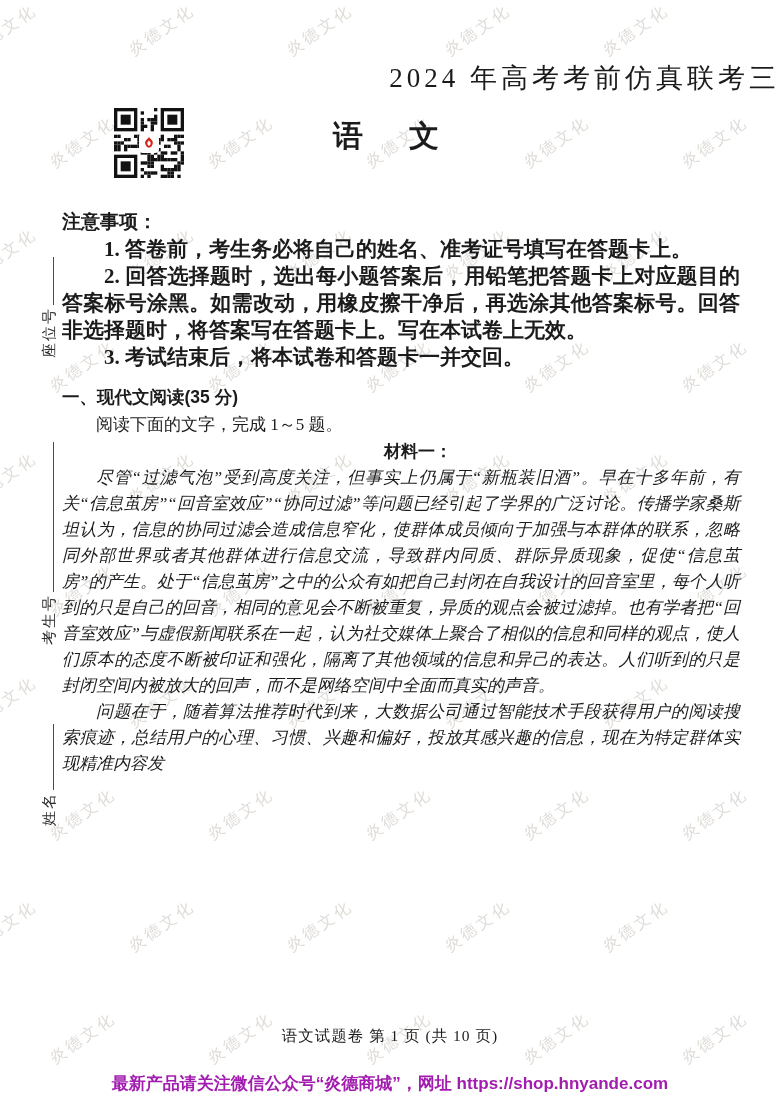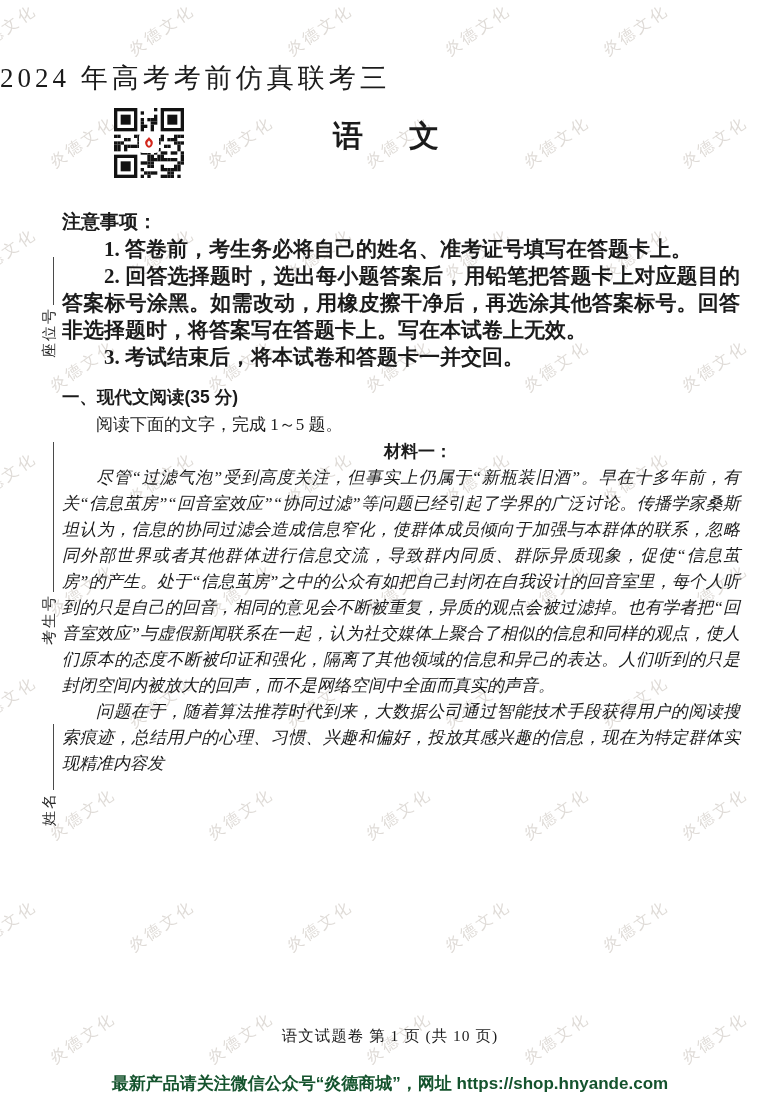--- a/index.html
+++ b/index.html
@@ -6,21 +6,21 @@
   .sheet{
     position:relative;width:780px;height:1104px;background:#fff;overflow:hidden;
     font-family:"Liberation Serif","DejaVu Serif",serif;color:#1b1b1b;
   }
   
   .wm-layer{position:absolute;inset:0;overflow:hidden;pointer-events:none;z-index:0;}
   .wm{position:absolute;transform:rotate(-35deg);color:rgba(196,190,183,.55);
       font-size:16px;letter-spacing:3px;white-space:nowrap;
       font-family:"Liberation Serif",serif;}
   
-  .title{position:absolute;top:60px;left:0;width:100%;text-align:left;
+  .title{position:absolute;top:60px;left:0;width:100%;text-align:right;
          font-size:27px;letter-spacing:4px;z-index:2;}
   .subject{position:absolute;top:116px;left:0;width:100%;text-align:center;
            font-family:"Liberation Sans",sans-serif;font-weight:bold;
            font-size:30px;letter-spacing:8px;z-index:2;}
   
   .qr{position:absolute;left:114px;top:108px;width:70px;height:70px;z-index:3;}
   .qr-logo{position:absolute;left:50%;top:50%;width:20px;height:20px;margin:-10px 0 0 -10px;
            background:#fff;border-radius:4px;display:flex;align-items:center;justify-content:center;}
   
   .fold-label{position:absolute;transform-origin:0 0;transform:rotate(-90deg);
@@ -37,21 +37,21 @@
                 font-size:17.5px;line-height:27px;margin-top:13px !important;text-align:left;}
   .sub-heading{font-size:17px;line-height:27px;text-align:left;}
   .instruction{font-size:17px;line-height:27px;text-indent:2em;}
   .material-label{font-family:"Liberation Sans",sans-serif;font-weight:bold;
                   font-size:17px;line-height:27px;text-indent:2em;text-align:center;}
   .passage-p{font-size:17px;line-height:26px;text-indent:2em;font-style:italic;}
   
   .footer{position:absolute;top:1026px;left:0;width:100%;text-align:center;
           font-size:15.5px;letter-spacing:1px;z-index:2;}
   .promo{position:absolute;top:1072px;left:0;width:100%;text-align:center;
-         font-family:"Liberation Sans",sans-serif;font-weight:bold;font-size:17px;z-index:2;color:#14532d;}
+         font-family:"Liberation Sans",sans-serif;font-weight:bold;font-size:17px;z-index:2;color:#a21caf;}
 </style>
 </head>
 <body>
 
 <div class="sheet">
 
   <div class="wm-layer">
       <span class="wm" style="left: -34px; top: 20px;">炎德文化</span>
       <span class="wm" style="left: 124px; top: 20px;">炎德文化</span>
       <span class="wm" style="left: 282px; top: 20px;">炎德文化</span>

